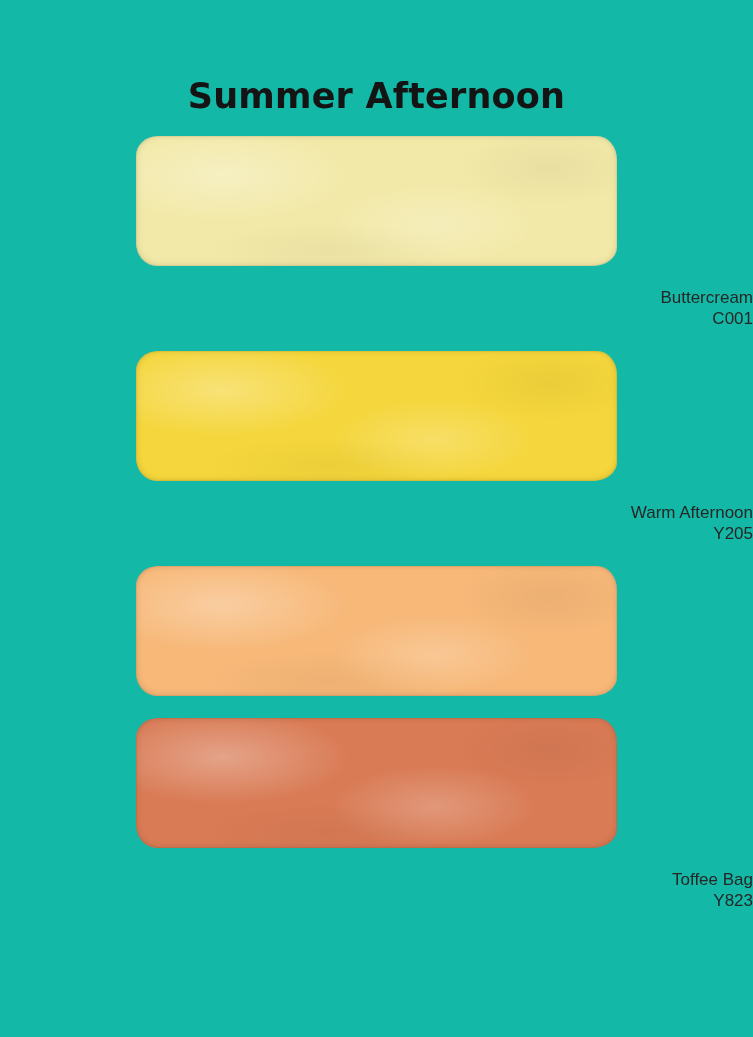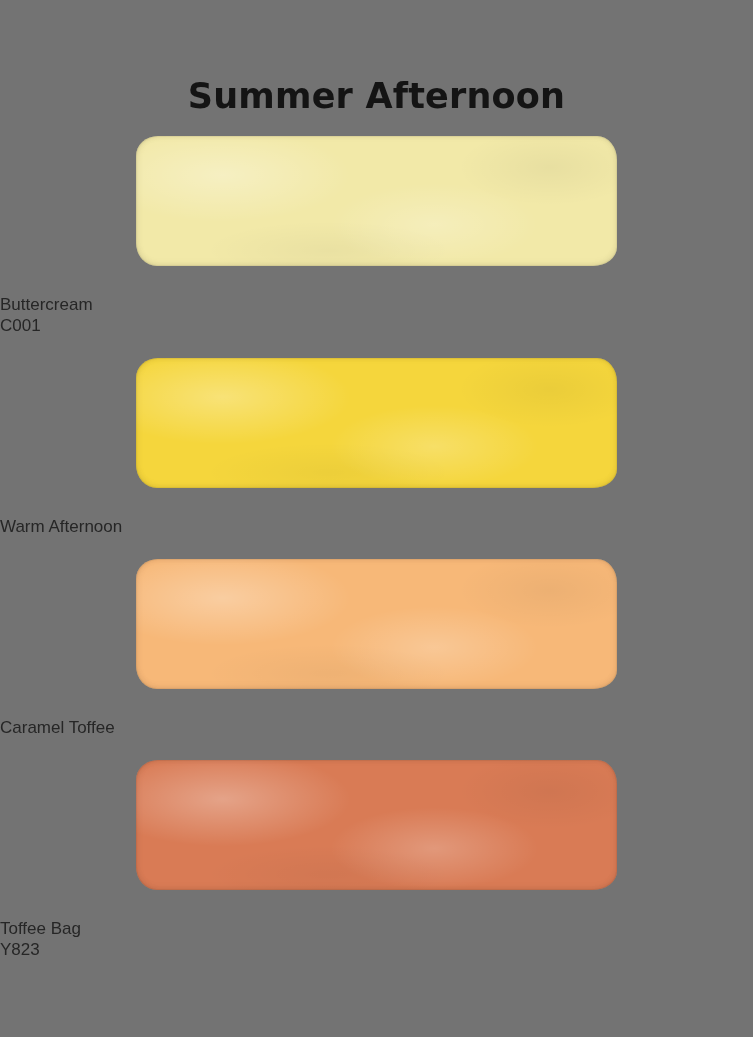--- a/index.html
+++ b/index.html
@@ -91,34 +91,34 @@
       inset 0 0 0 1px rgba(0,0,0,0.045),
       inset 3px 0 9px -4px rgba(0,0,0,0.13),
       inset -3px 0 9px -4px rgba(0,0,0,0.10),
       inset 0 4px 10px -6px rgba(0,0,0,0.08),
       inset 0 -4px 11px -6px rgba(0,0,0,0.12);
     pointer-events: none;
   }
 
   
   .swatch-label {
-    margin-top: 28px;
-    text-align: left;
+    margin-top: 21px;
+    text-align: right;
     color: #262626;
     font-size: 17px;
     line-height: 21px;
     font-weight: 400;
   }
   .swatch-name { display: block; }
   .swatch-code { display: block; }
 </style>
 </head>
 <body style="background: rgb(255, 255, 255);">
 
-<div class="page" style="background: #737373;">
+<div class="page" style="background: #14b8a6;">
 
   <h1 class="palette-title" style="color: rgb(20, 20, 20);">Summer Afternoon</h1>
 
   <div class="swatch-list">
 
     <div class="swatch-entry">
       <div class="swatch-chip-wrap">
         <div class="swatch-chip" style="background-color: rgb(242, 233, 168);"></div>
       </div>
       <div class="swatch-label" style="color: rgb(38, 38, 38);">
@@ -126,29 +126,29 @@
         <span class="swatch-code">C001</span>
       </div>
     </div>
 
     <div class="swatch-entry">
       <div class="swatch-chip-wrap">
         <div class="swatch-chip" style="background-color: rgb(245, 214, 60);"></div>
       </div>
       <div class="swatch-label" style="color: rgb(38, 38, 38);">
         <span class="swatch-name">Warm Afternoon</span>
+        <span class="swatch-code">Y205</span>
       </div>
     </div>
 
     <div class="swatch-entry">
       <div class="swatch-chip-wrap">
         <div class="swatch-chip" style="background-color: rgb(247, 184, 120);"></div>
       </div>
       <div class="swatch-label" style="color: rgb(38, 38, 38);">
-        <span class="swatch-name">Caramel Toffee</span>
       </div>
     </div>
 
     <div class="swatch-entry">
       <div class="swatch-chip-wrap">
         <div class="swatch-chip" style="background-color: rgb(217, 123, 85);"></div>
       </div>
       <div class="swatch-label" style="color: rgb(38, 38, 38);">
         <span class="swatch-name">Toffee Bag</span>
         <span class="swatch-code">Y823</span>

